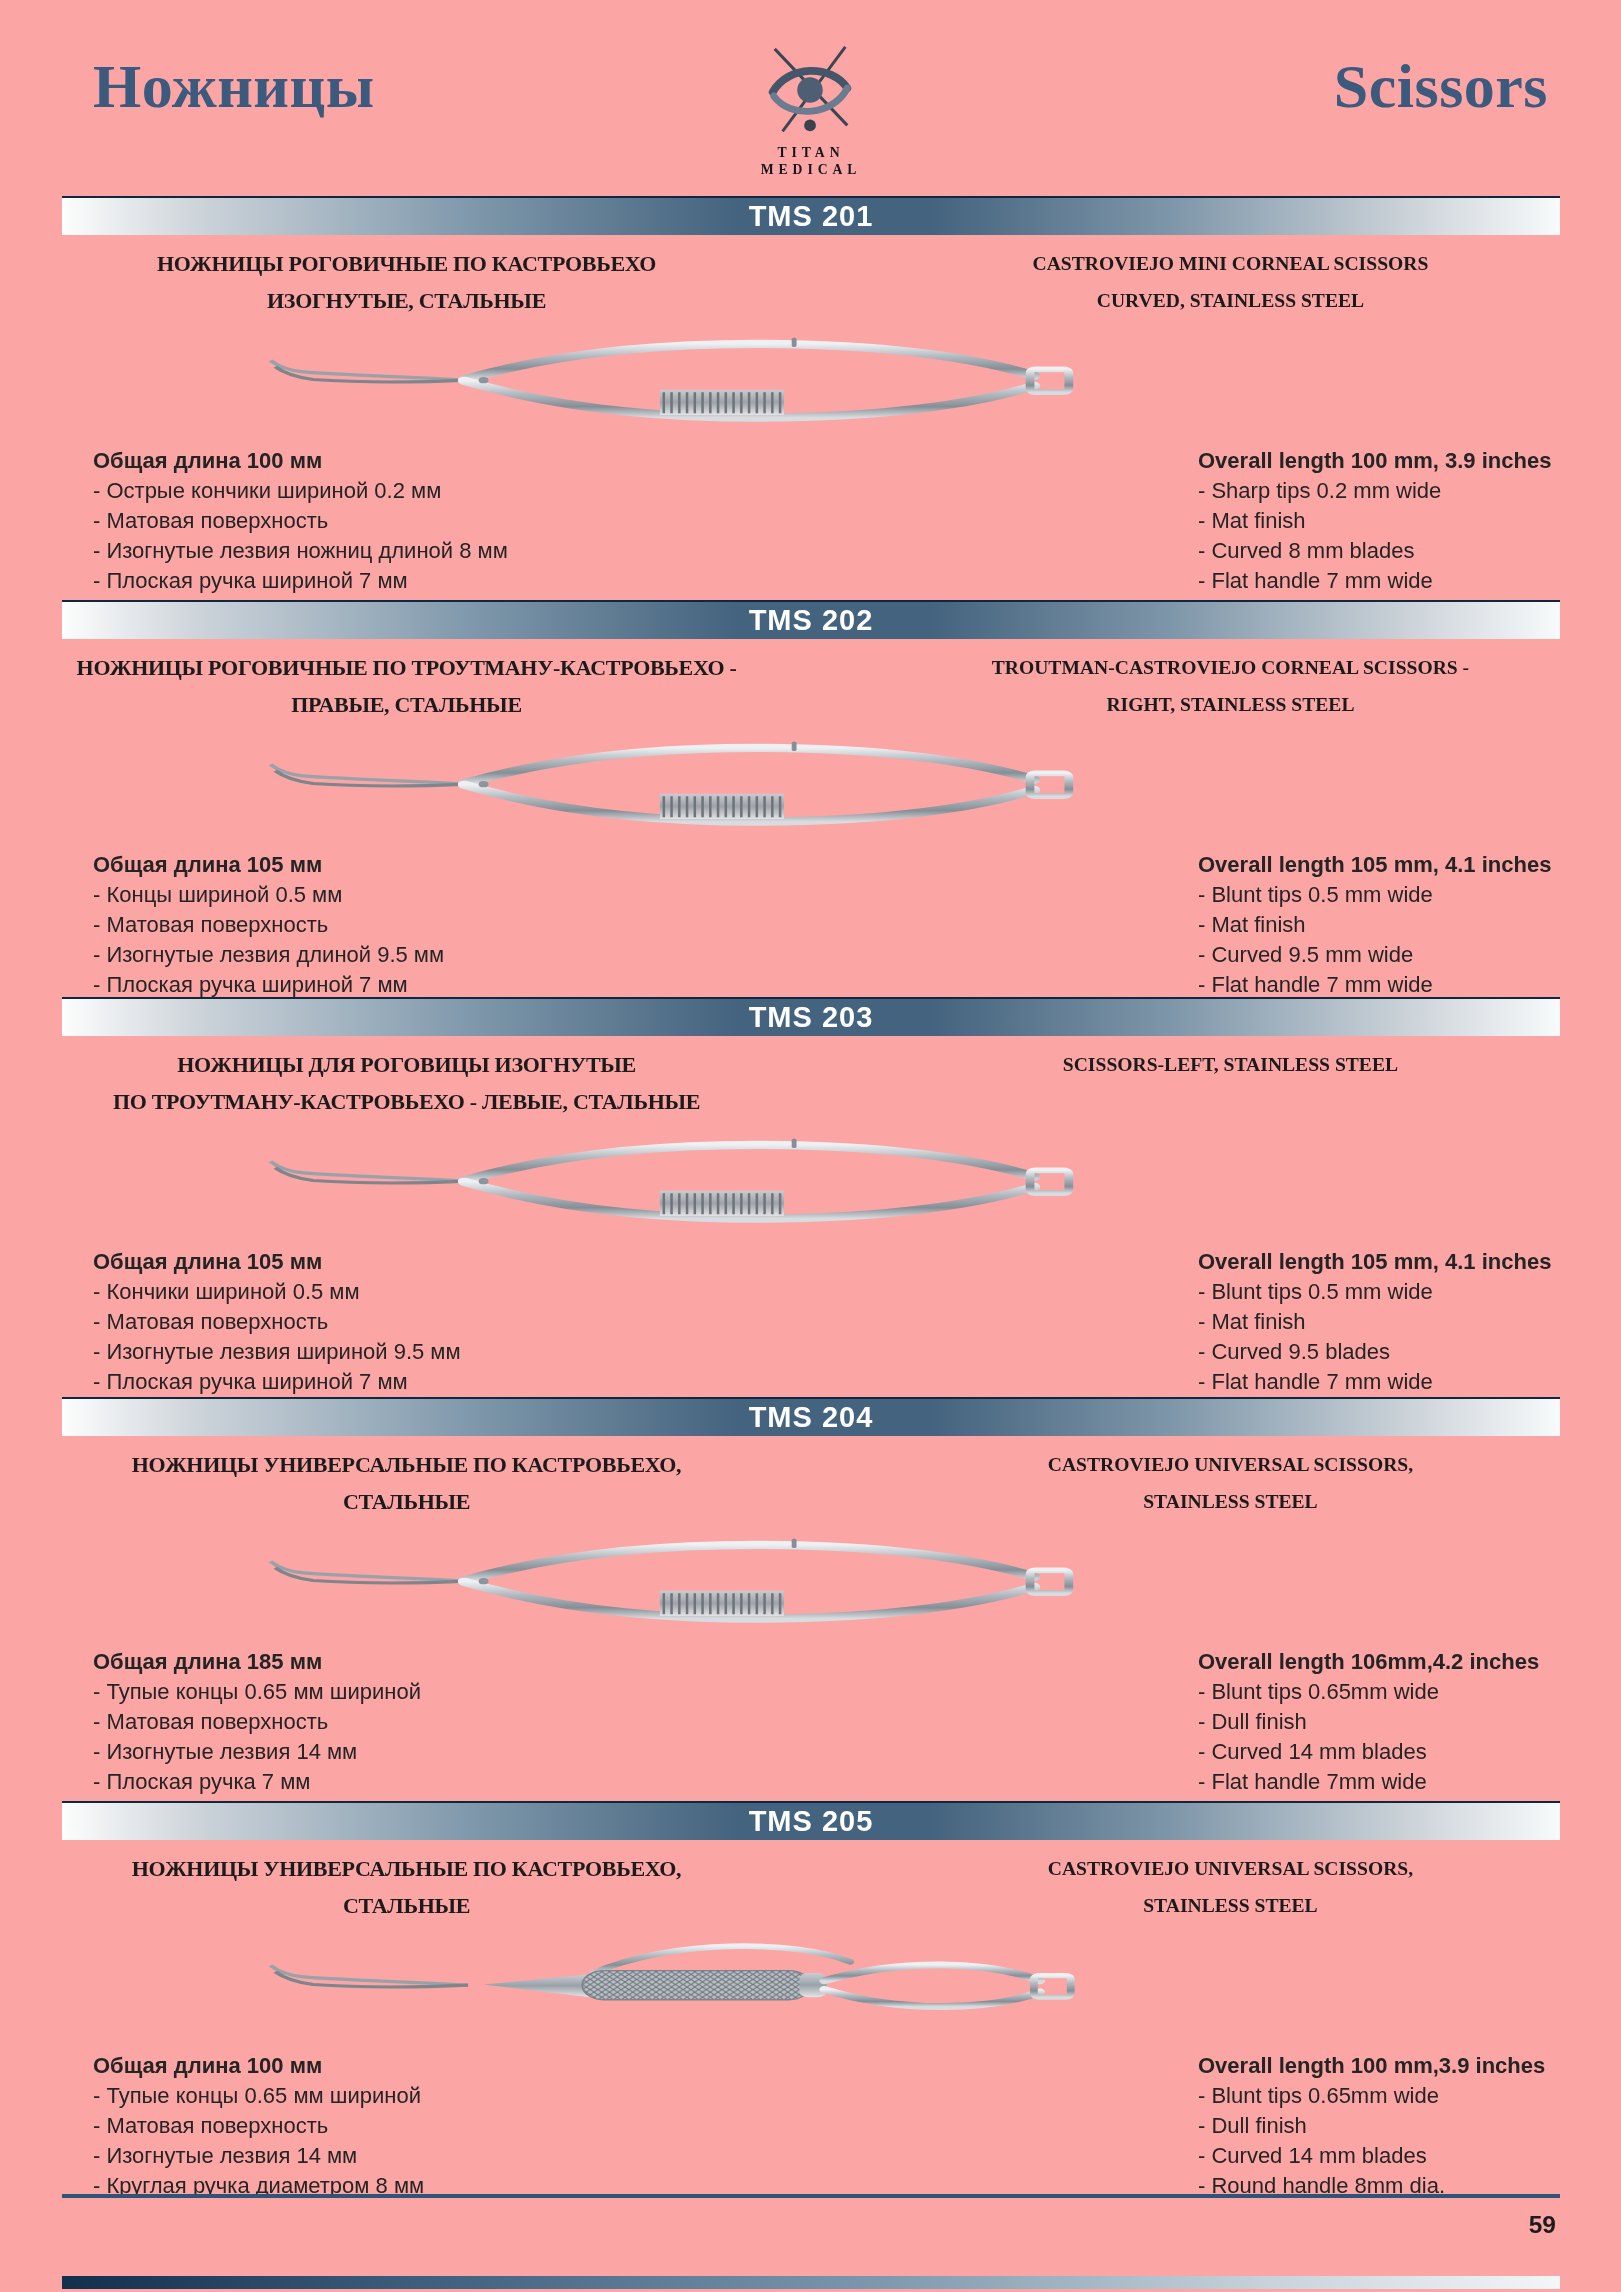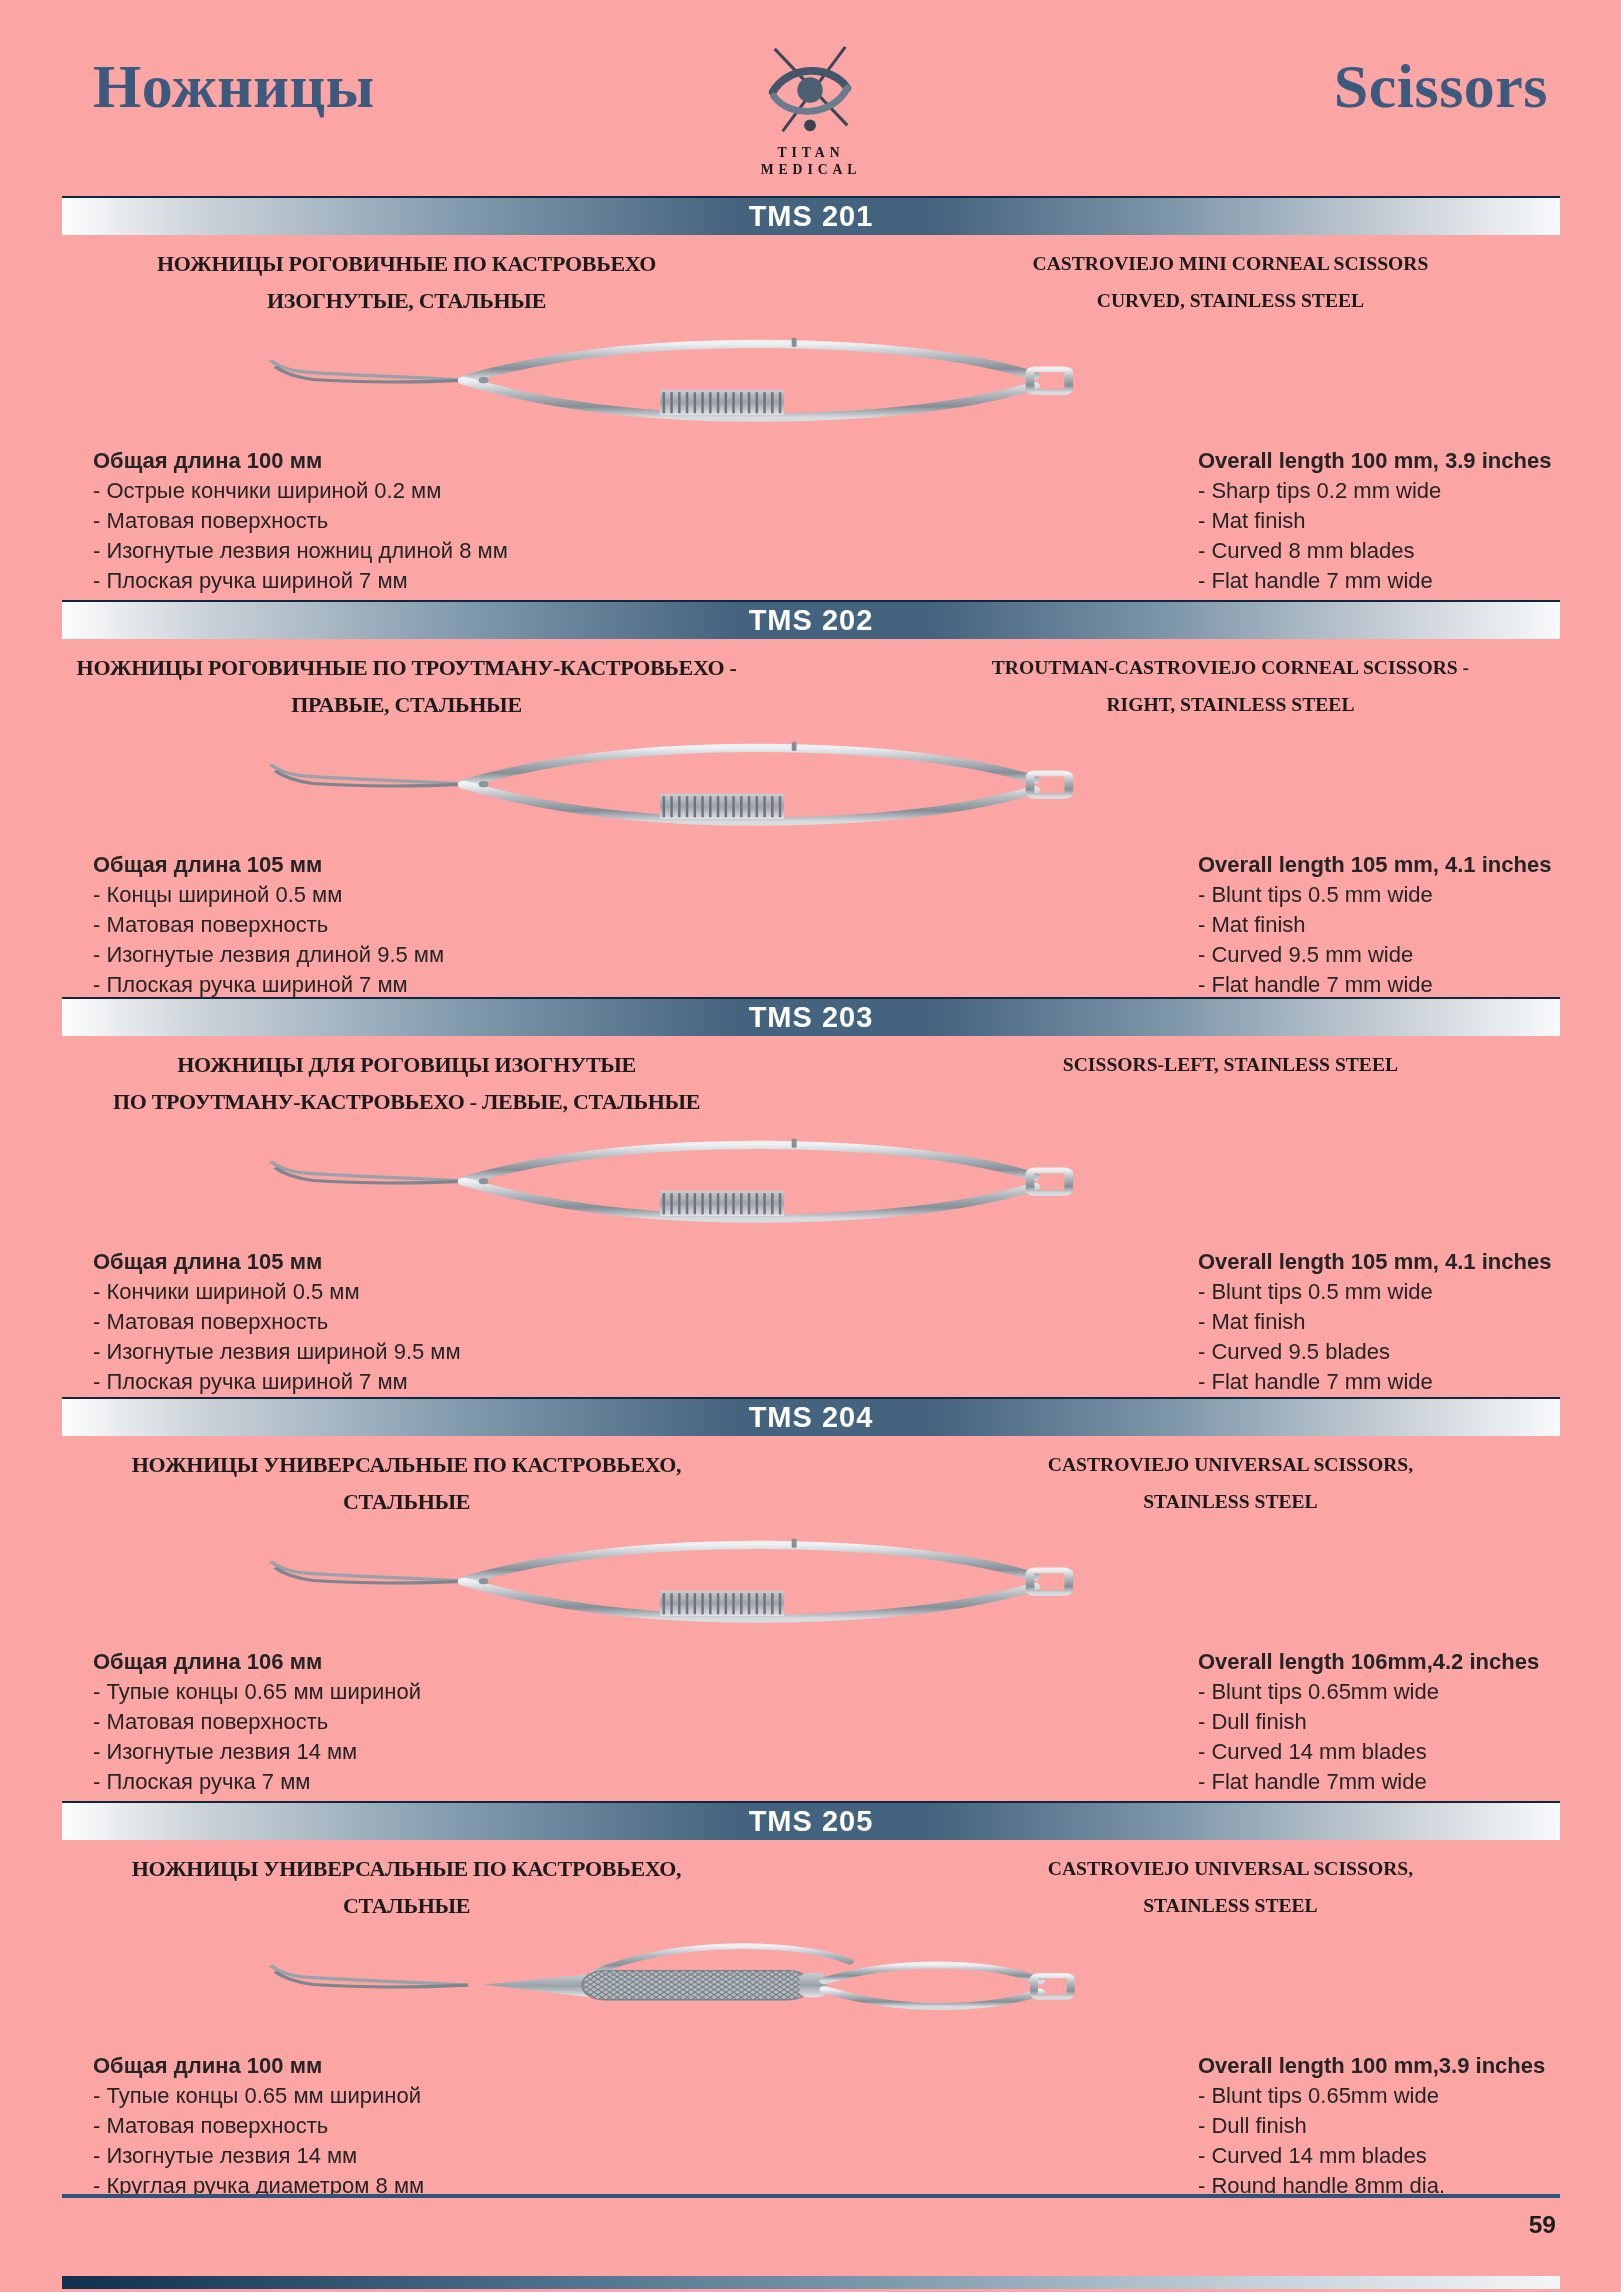--- a/index.html
+++ b/index.html
@@ -203,21 +203,21 @@
     <div class="title-col title-en">
       <div>CASTROVIEJO UNIVERSAL SCISSORS,</div>
       <div>STAINLESS STEEL</div>
     </div>
     <div class="photo">
       <svg viewBox="0 0 900 200" preserveAspectRatio="none">
           <use href="#sc-flat"></use>
         </svg>
     </div>
     <div class="specs specs-ru">
-      <div class="spec-title">Общая длина 106 мм</div>
+      <div class="spec-title">Общая длина 185 мм</div>
       <div>- Тупые концы 0.65 мм шириной</div>
       <div>- Матовая поверхность</div>
       <div>- Изогнутые лезвия 14 мм</div>
       <div>- Плоская ручка 7 мм</div>
     </div>
     <div class="specs specs-en">
       <div class="spec-title">Overall length 106mm,4.2 inches</div>
       <div>- Blunt tips 0.65mm wide</div>
       <div>- Dull finish</div>
       <div>- Curved 14 mm blades</div>

